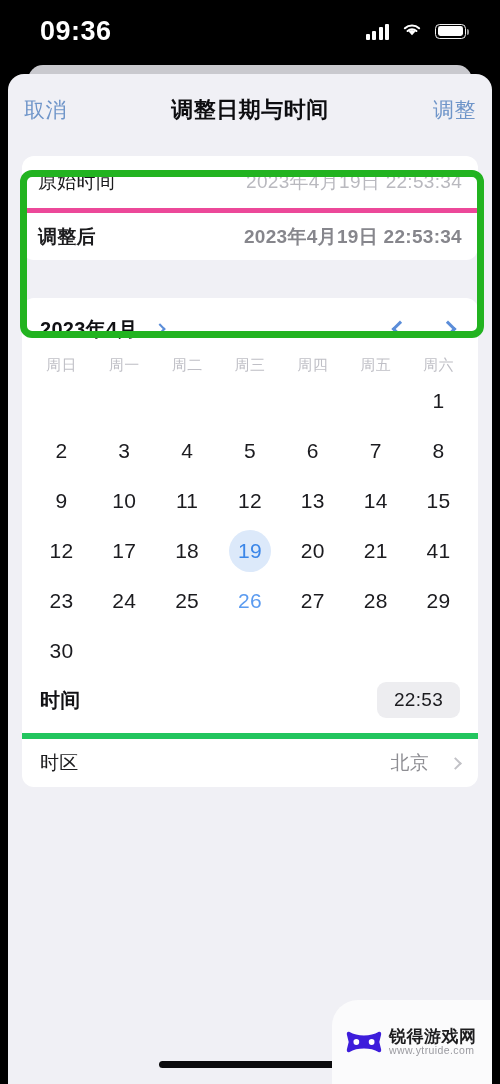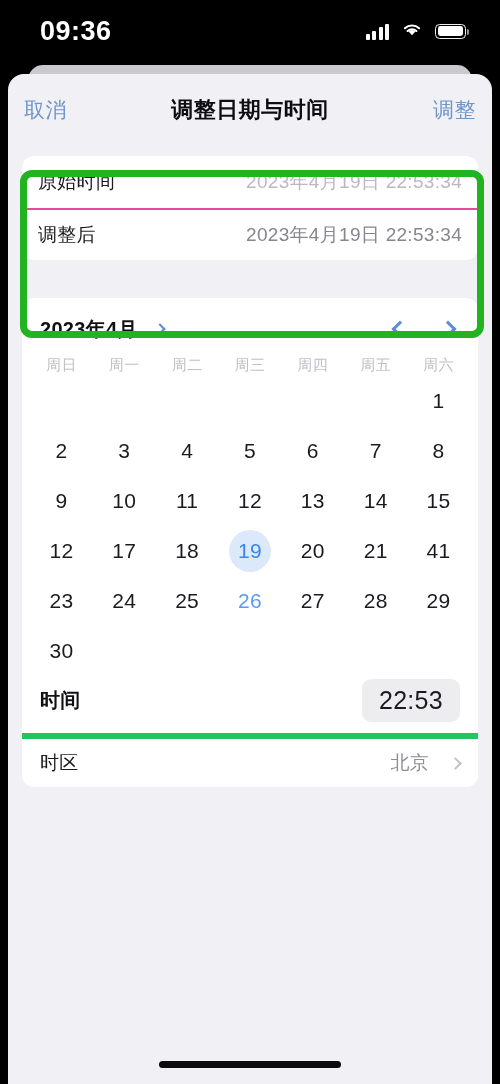--- a/index.html
+++ b/index.html
@@ -60,21 +60,21 @@
   }
 
   
   .info-card {
     margin:10px 14px 0 14px; background:#ffffff; border-radius:12px; overflow:hidden;
   }
   .info-row {
     display:flex; align-items:center; justify-content:space-between;
     height:52px; padding:0 16px;
   }
-  .info-row + .info-row { border-top:2px solid #ec4899; }
+  .info-row + .info-row { border-top:5px solid #ec4899;font-weight:bold; }
   .info-label { font-size:19px; color:#1c1c1e; letter-spacing:.3px; }
   .info-value { font-size:19px; letter-spacing:.3px; }
   .info-value.dim { color:#b9b9bf; }
   .info-value.mid { color:#86868c; }
 
   
   .cal-card {
     margin:38px 14px 0 14px; background:#ffffff; border-radius:12px;
     padding:14px 0 0 0; overflow:hidden;
   }
@@ -115,21 +115,21 @@
   }
 
   
   .time-row {
     display:flex; align-items:center; justify-content:space-between;
     padding:8px 18px 16px 18px; height:58px;
   }
   .time-label { font-size:20px; font-weight:700; color:#111114; letter-spacing:.3px; }
   .time-pill {
     background:#ededf0; border-radius:9px; padding:7px 17px;
-    font-size:25px; color:#1b1b1f; cursor:pointer; letter-spacing:.3px;
+    font-size:19px; color:#1b1b1f; cursor:pointer; letter-spacing:.3px;
   }
 
   
   .tz-row {
     display:flex; align-items:center; justify-content:space-between;
     border-top:6px solid #22c55e; height:54px; padding:0 18px;
     cursor:pointer;
   }
   .tz-label { font-size:19px; color:#1c1c1e; letter-spacing:.3px; }
   .tz-right { display:flex; align-items:center; gap:22px; }
@@ -301,15 +301,26 @@
         <span class="tz-right">
           <span class="tz-value">北京</span>
           <span class="chev-gray"></span>
         </span>
       </div>
 
     </div>
 
     <div class="home-ind"></div>
 
+    <div class="watermark">
+      <svg class="wm-logo" viewBox="0 0 40 30">
+        <path d="M4 4 C12 9 28 9 36 4 C38 3 39.5 4.5 39 7 L37 15 L39 23 C39.5 25.5 38 27 36 26 C28 21 12 21 4 26 C2 27 0.5 25.5 1 23 L3 15 L1 7 C0.5 4.5 2 3 4 4 Z" fill="#3d1ddb"></path>
+        <circle cx="11.5" cy="15" r="3.2" fill="#ffffff"></circle>
+        <circle cx="28.5" cy="15" r="3.2" fill="#ffffff"></circle>
+      </svg>
+      <span class="wm-text">
+        <span class="wm-name">锐得游戏网</span>
+        <span class="wm-url">www.ytruide.com</span>
+      </span>
+    </div>
 
   </div>
 </div>
 
 </body></html>

